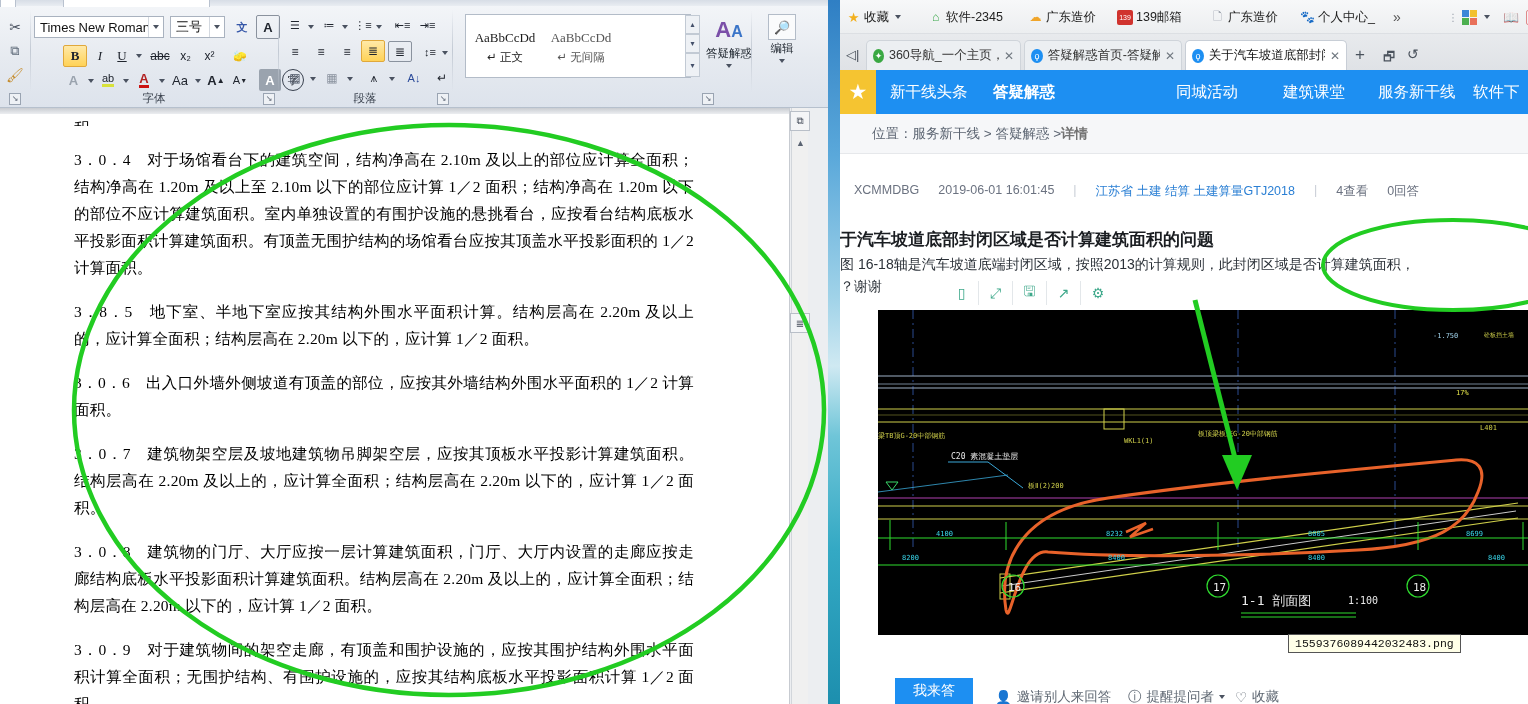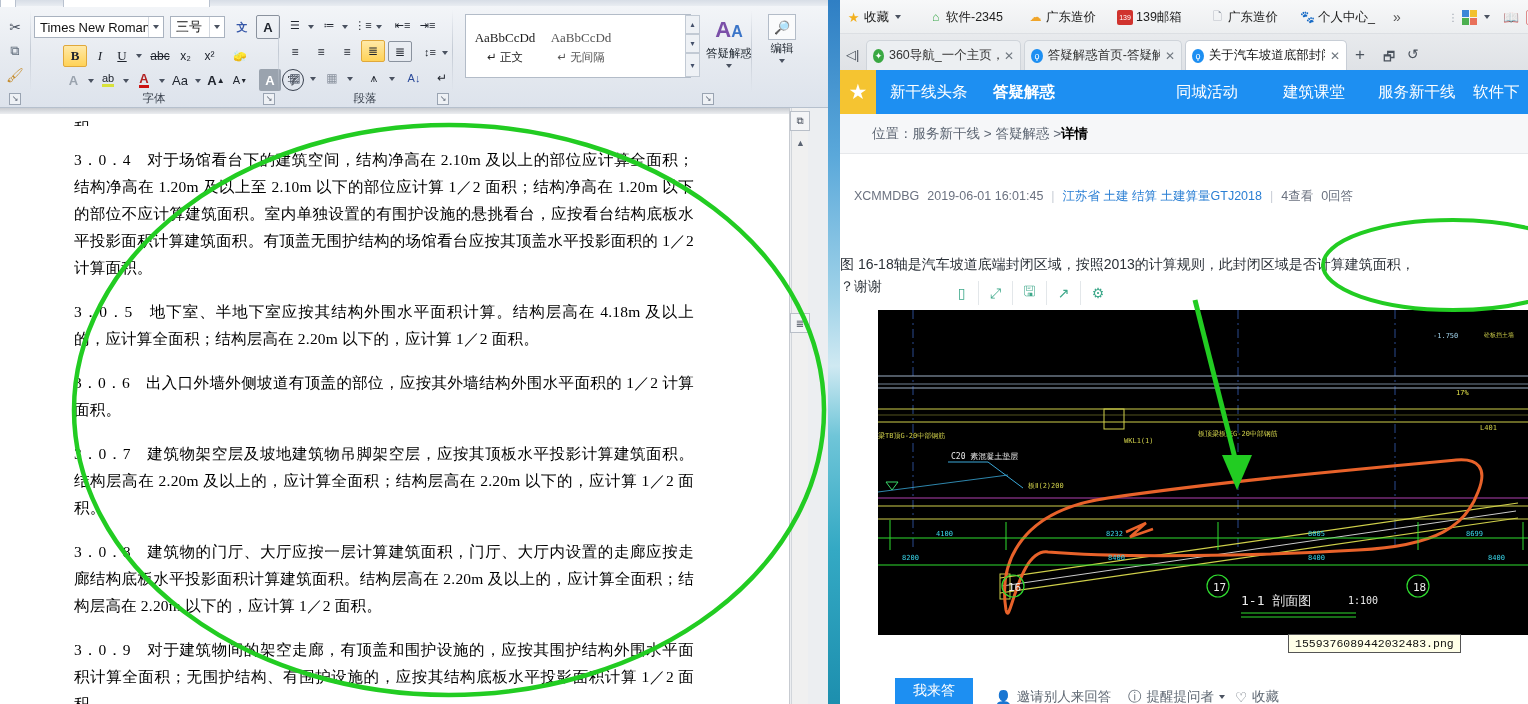--- a/index.html
+++ b/index.html
@@ -110,25 +110,25 @@
   .navstar { position:absolute; left:0; top:70px; width:36px; height:44px;
          background:#f5c431; display:flex; align-items:center;
          justify-content:center; color:#fff; font-size:21px; }
   .navitem { position:absolute; top:70px; height:44px; display:flex;
          align-items:center; color:#fff; font-size:15.5px; white-space:nowrap; }
   .navitem.cur { font-weight:bold; }
 
   .crumb { position:absolute; left:0; top:114px; width:688px; height:40px;
          background:#f6f7f9; border-bottom:1px solid #e6e8eb;
          display:flex; align-items:center; font-size:13.5px; color:#5b6471; }
-  .crumb b { color:#000000; font-weight:bold; }
+  .crumb b { color:#737373; font-weight:bold; }
 
   .meta { position:absolute; left:0; top:183px; width:688px; height:26px;
-         display:flex; align-items:center; font-size:12.5px; color:#6b7280;
-         gap:8px; white-space:nowrap; }
+         display:flex; font-size:12.5px; color:#6b7280;
+         gap:19px; white-space:nowrap; }
   .meta .blue { color:#2a7fd4; }
   .meta .sep { color:#c9ced6; }
 
   .qtitle { position:absolute; left:0; top:228px; width:688px;
          font-size:17px; font-weight:bold; color:#1a1d21; white-space:nowrap; }
   .qbody { position:absolute; left:0; top:256px; width:720px;
          font-size:14px; color:#2b3138; white-space:nowrap; }
   .qthx { position:absolute; left:0; top:278px; font-size:14px; color:#2b3138; }
 
   .imgtools { position:absolute; left:105px; top:281px; height:24px;
@@ -310,21 +310,21 @@
         </div>
       </div>
     </div>
 
     <div class="docwrap">
       <div class="pagearea">
         <div class="docbar"></div>
         <div class="doctext">
           <p class="first" style="overflow:hidden;height:12px;margin-bottom:20px;">积。</p>
           <p>3．0．4　对于场馆看台下的建筑空间，结构净高在 2.10m 及以上的部位应计算全面积；结构净高在 1.20m 及以上至 2.10m 以下的部位应计算 1／2 面积；结构净高在 1.20m 以下的部位不应计算建筑面积。室内单独设置的有围护设施的悬挑看台，应按看台结构底板水平投影面积计算建筑面积。有顶盖无围护结构的场馆看台应按其顶盖水平投影面积的 1／2 计算面积。</p>
-          <p>3．0．5　地下室、半地下室应按其结构外围水平面积计算。结构层高在 4.18m 及以上的，应计算全面积；结构层高在 2.20m 以下的，应计算 1／2 面积。</p>
+          <p>3．8．5　地下室、半地下室应按其结构外围水平面积计算。结构层高在 2.20m 及以上的，应计算全面积；结构层高在 2.20m 以下的，应计算 1／2 面积。</p>
           <p>3．0．6　出入口外墙外侧坡道有顶盖的部位，应按其外墙结构外围水平面积的 1／2 计算面积。</p>
           <p>3．0．7　建筑物架空层及坡地建筑物吊脚架空层，应按其顶板水平投影计算建筑面积。结构层高在 2.20m 及以上的，应计算全面积；结构层高在 2.20m 以下的，应计算 1／2 面积。</p>
           <p>3．0．8　建筑物的门厅、大厅应按一层计算建筑面积，门厅、大厅内设置的走廊应按走廊结构底板水平投影面积计算建筑面积。结构层高在 2.20m 及以上的，应计算全面积；结构层高在 2.20m 以下的，应计算 1／2 面积。</p>
           <p>3．0．9　对于建筑物间的架空走廊，有顶盖和围护设施的，应按其围护结构外围水平面积计算全面积；无围护结构、有围护设施的，应按其结构底板水平投影面积计算 1／2 面积。</p>
 
         </div>
       </div>
       <div class="sbar" style="right:20px;">
         <div class="objbtn" style="left:-2px;top:3px;">⧉</div>
         <div class="sarrow" style="top:30px;color:#5a6372;font-size:9px;text-align:center;">▲</div>
@@ -439,20 +439,21 @@
     <div class="meta">
       <span style="padding-left:14px;">XCMMDBG</span>
       <span>2019-06-01 16:01:45</span>
       <span class="sep">|</span>
       <span class="blue">江苏省 土建 结算 土建算量GTJ2018</span>
       <span class="sep">|</span>
       <span>4查看</span>
       <span>0回答</span>
     </div>
 
+    <div class="qtitle">于汽车坡道底部封闭区域是否计算建筑面积的问题</div>
     <div class="qbody">图 16-18轴是汽车坡道底端封闭区域，按照2013的计算规则，此封闭区域是否计算建筑面积，</div>
     <div class="qthx">？谢谢</div>
 
     <div class="imgtools">
       <div class="it">▯</div>
       <div class="it">⤢</div>
       <div class="it">🖫</div>
       <div class="it">↗</div>
       <div class="it">⚙</div>
     </div>

